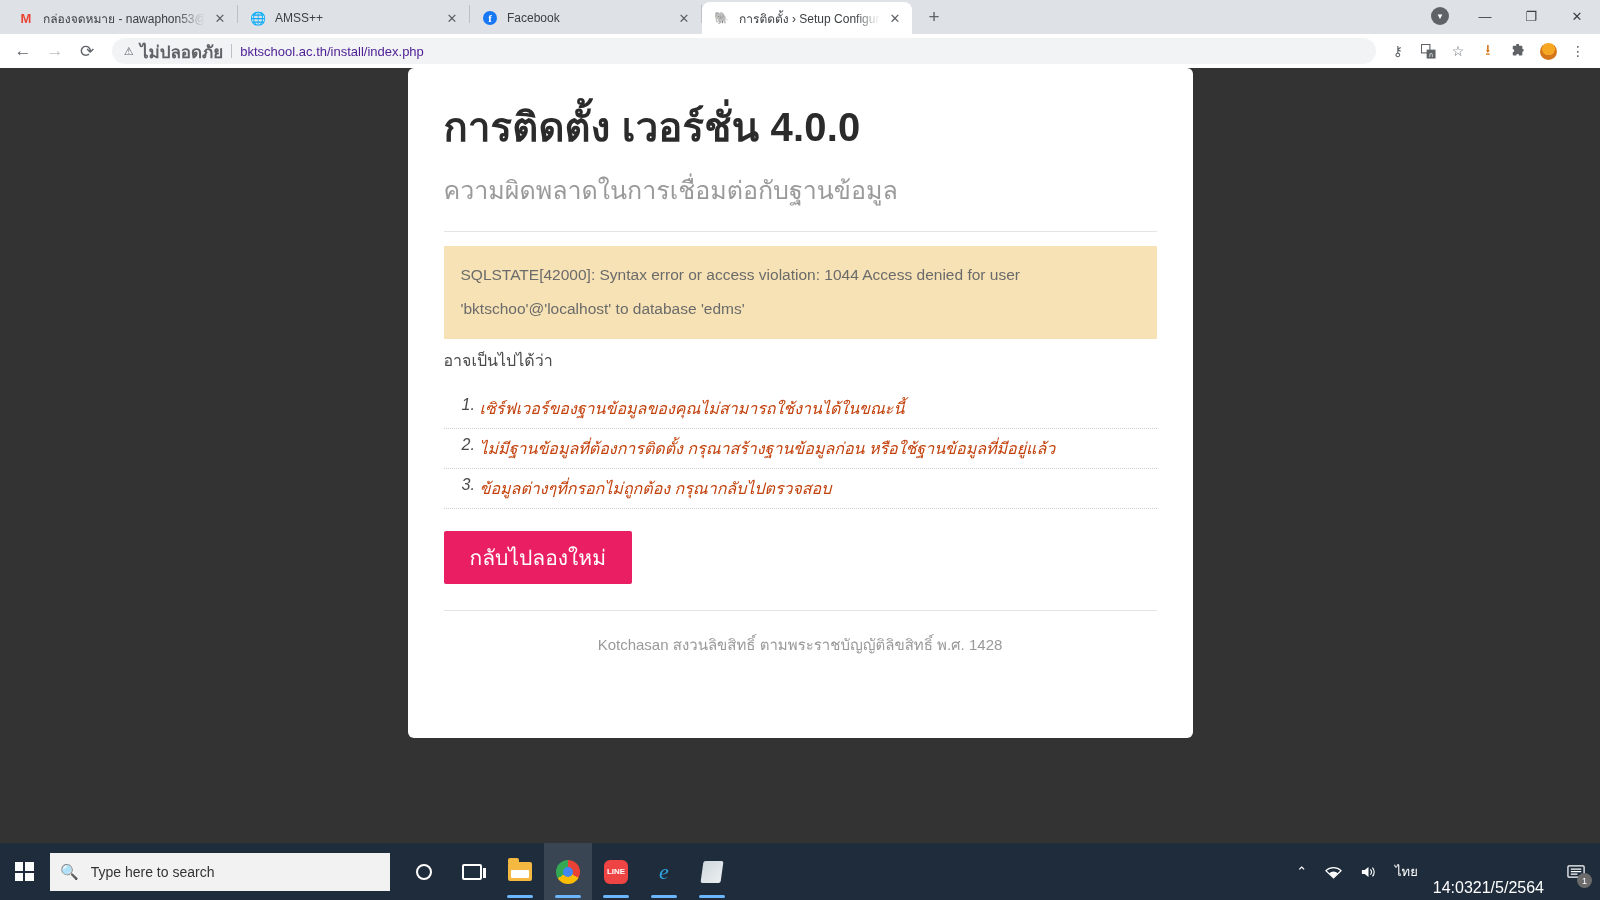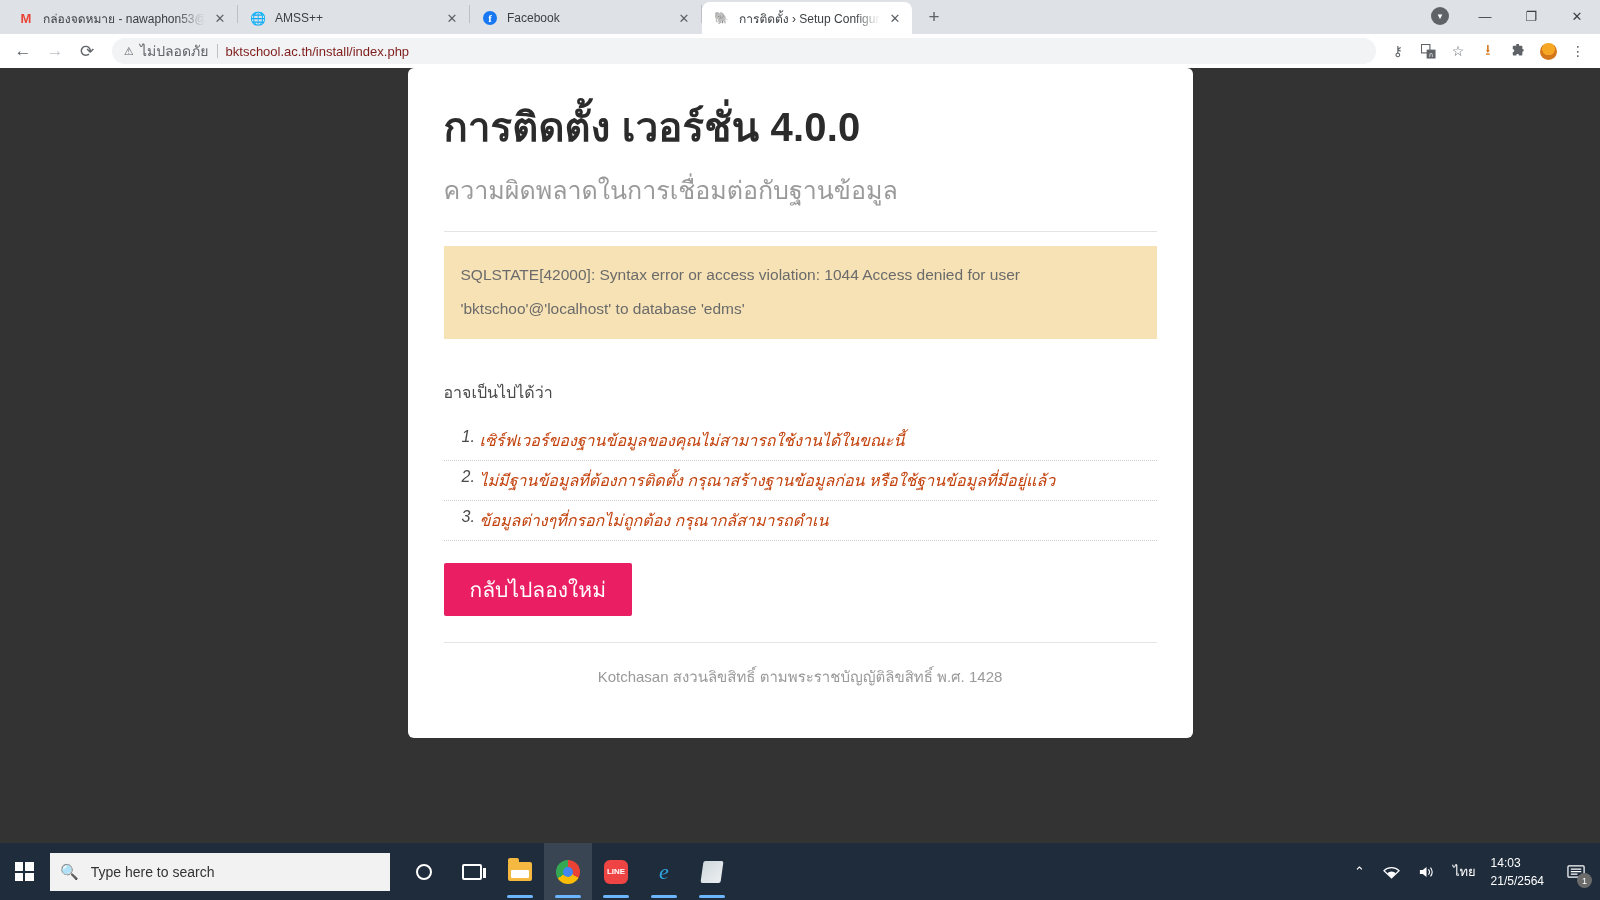--- a/index.html
+++ b/index.html
@@ -74,23 +74,23 @@
     justify-content: center; font-size: 17px; color: #5f6368;
     border-radius: 50%; margin-right: 2px;
   }
   .nav-btn.disabled { color: #bdc1c6; }
   .omnibox {
     flex: 1 1 auto; height: 26px; background: #f1f3f4; border-radius: 13px;
     display: flex; align-items: center; padding: 0 12px; margin: 0 6px 0 8px;
     max-width: 1272px;
   }
   .warn-icon { font-size: 11px; color: #5f6368; margin-right: 6px; }
-  .not-secure { font-size: 14px; color: #5f6368; white-space: nowrap; }
+  .not-secure { font-size: 17px; color: #5f6368; white-space: nowrap; font-weight: bold; }
   .omni-sep { width: 1px; height: 14px; background: #bdc1c6; margin: 0 8px; }
-  .url { font-size: 13px; color: #7f1d1d; white-space: nowrap; }
+  .url { font-size: 13px; color: #4c1d95; white-space: nowrap; }
   .tb-icons { display: flex; align-items: center; gap: 2px; margin-left: 2px; }
   .tb-icon {
     width: 28px; height: 28px; display: flex; align-items: center;
     justify-content: center; font-size: 14px; color: #5f6368;
   }
 
   
   .viewport {
     height: 775px; background: #333333; overflow: hidden;
     display: flex; justify-content: center;
@@ -105,21 +105,21 @@
   }
   .inst-sub {
     font-size: 25px; font-weight: 400; color: #9a9a9a;
     margin-top: 22px; line-height: 1.3;
   }
   .hr { border-top: 1px solid #e4e4e4; margin: 24px 0 0 0; }
   .alert {
     background: #f6e2b4; color: #6b6b6b; font-size: 15.5px;
     line-height: 2.25; padding: 12px 12px 12px 17px; margin-top: 14px;
   }
-  .maybe { font-size: 16px; color: #4a4a4a; margin-top: 41px; }
+  .maybe { font-size: 16px; color: #4a4a4a; margin-top: 9px; }
   ol.reasons { margin: 16px 0 0 0; padding-left: 0; list-style: none; counter-reset: r; }
   ol.reasons li {
     counter-increment: r; font-size: 16px; color: #c2410c;
     padding: 7px 0 7px 36px; position: relative;
     border-bottom: 1px dotted #cfcfcf;
     font-style: italic;
   }
   ol.reasons li:last-child { border-bottom: 1px dotted #cfcfcf; }
   ol.reasons li::before {
     content: counter(r) "."; position: absolute; left: 18px; top: 7px;
@@ -172,22 +172,22 @@
   }
   .tray {
     margin-left: auto; display: flex; align-items: center; height: 57px;
     padding-right: 4px;
   }
   .tray-item {
     padding: 0 9px; font-size: 13px; color: #ffffff;
     display: flex; align-items: center; height: 57px;
   }
   .clock {
-    display: flex; flex-direction: column; 
-    justify-content: center; font-size: 12px; line-height: 1.5;
+    display: flex; flex-direction: row; align-items: flex-end;
+    justify-content: center; font-size: 16px; line-height: 1.5;
     padding: 0 12px 0 6px; height: 57px;
   }
   .notif {
     width: 40px; height: 57px; display: flex; align-items: center;
     justify-content: center; position: relative;
   }
   .notif-badge {
     position: absolute; right: 4px; bottom: 12px; width: 15px; height: 15px;
     border-radius: 50%; background: #6b6b6b; color: #fff; font-size: 9px;
     display: flex; align-items: center; justify-content: center;
@@ -329,21 +329,21 @@
       <h2 class="inst-sub">ความผิดพลาดในการเชื่อมต่อกับฐานข้อมูล</h2>
       <div class="hr"></div>
 
       <div class="alert">SQLSTATE[42000]: Syntax error or access violation: 1044 Access denied for user 'bktschoo'@'localhost' to database 'edms'</div>
 
       <div class="maybe">อาจเป็นไปได้ว่า</div>
 
       <ol class="reasons">
         <li>เซิร์ฟเวอร์ของฐานข้อมูลของคุณไม่สามารถใช้งานได้ในขณะนี้</li>
         <li>ไม่มีฐานข้อมูลที่ต้องการติดตั้ง กรุณาสร้างฐานข้อมูลก่อน หรือใช้ฐานข้อมูลที่มีอยู่แล้ว</li>
-        <li>ข้อมูลต่างๆที่กรอกไม่ถูกต้อง กรุณากลัสามารถดำเน</li>
+        <li>ข้อมูลต่างๆที่กรอกไม่ถูกต้อง กรุณากลับไปตรวจสอบ</li>
       </ol>
 
 
       <button class="retry-btn">กลับไปลองใหม่</button>
 
       <div class="foot-hr"></div>
       <div class="footer">Kotchasan สงวนลิขสิทธิ์ ตามพระราชบัญญัติลิขสิทธิ์ พ.ศ. 1428</div>
     </div>
   </div>
 </div>

